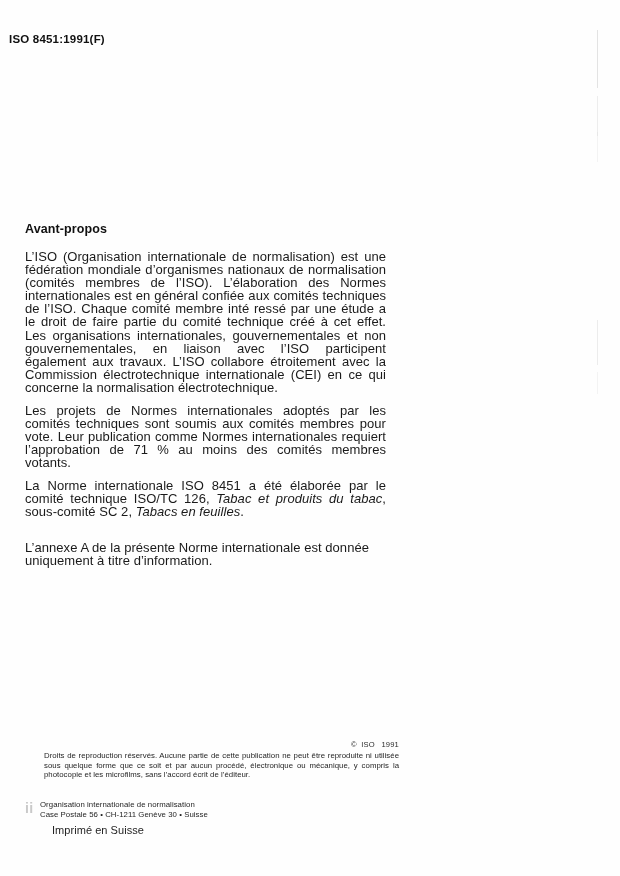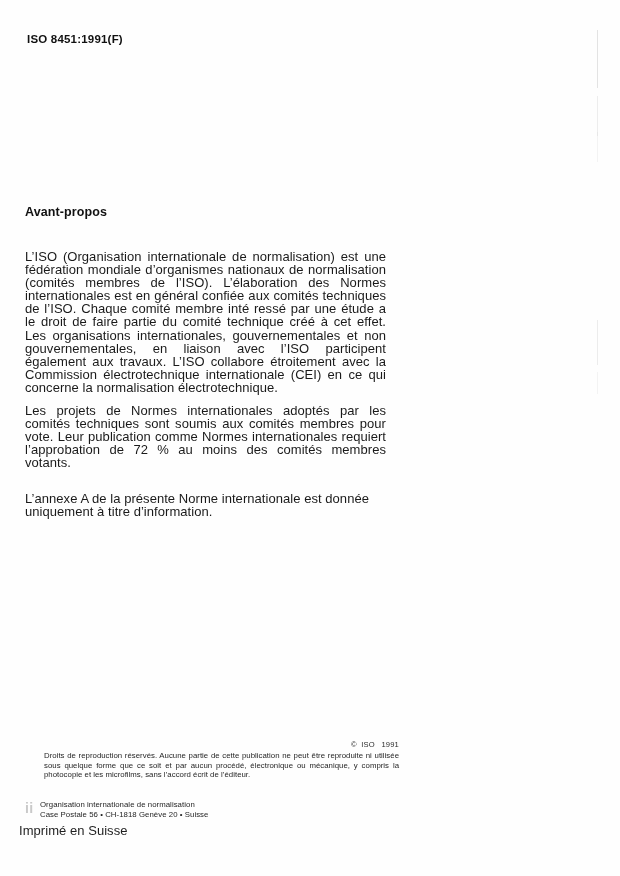--- a/index.html
+++ b/index.html
@@ -30,32 +30,32 @@
     opacity: .75;
   }
   .scan-mark.m1 { left: 597px; top: 30px;  height: 58px; }
   .scan-mark.m2 { left: 597px; top: 96px;  height: 40px; opacity:.45; }
   .scan-mark.m3 { left: 597px; top: 132px; height: 30px; opacity:.3; }
   .scan-mark.m4 { left: 597px; top: 320px; height: 45px; opacity:.5; }
   .scan-mark.m5 { left: 597px; top: 372px; height: 22px; opacity:.3; }
 
   .doc-header {
     position: absolute;
-    left: 27px;
+    left: 9px;
     top: 33px;
     font-size: 11.5px;
     font-weight: bold;
     letter-spacing: .2px;
     color: #111;
   }
 
   .section-title {
     position: absolute;
     left: 25px;
-    top: 205px;
+    top: 222px;
     font-size: 12.5px;
     font-weight: bold;
     letter-spacing: .1px;
     color: #111;
   }
 
   .body-block {
     position: absolute;
     left: 25px;
     top: 250px;
@@ -101,24 +101,25 @@
   .address-block {
     margin-top: 20px;
     padding-left: 21px;
     font-size: 7.8px;
     line-height: 10.2px;
     color: #1f1f1f;
     letter-spacing: .05px;
   }
   .printed-line {
     margin-top: 6px;
-    font-size: 13px;
+    font-size: 11px;
     line-height: 9.5px;
     color: #1f1f1f;
     letter-spacing: .05px;
+    margin-left: 33px;
   }
 
   .page-number {
     position: absolute;
     left: 25px;
     top: 800px;
     font-size: 14px;
     color: #c9c9c9;
     letter-spacing: .3px;
     font-weight: bold;
@@ -136,36 +137,37 @@
   <div class="scan-mark m5"></div>
 
   <div class="doc-header">ISO 8451:1991(F)</div>
 
   <div class="section-title">Avant-propos</div>
 
   <div class="body-block">
 
     <p class="para">L’ISO (Organisation internationale de normalisation) est une fédération mondiale d’organismes nationaux de normalisation (comités membres de l’ISO). L’élaboration des Normes internationales est en général confiée aux comités techniques de l’ISO. Chaque comité membre inté ressé par une étude a le droit de faire partie du comité technique créé à cet effet. Les organisations internationales, gouvernementales et non gouvernementales, en liaison avec l’ISO participent également aux travaux. L’ISO collabore étroitement avec la Commission électrotechnique internationale (CEI) en ce qui concerne la normalisation électrotechnique.</p>
 
-    <p class="para">Les projets de Normes internationales adoptés par les comités techniques sont soumis aux comités membres pour vote. Leur publication comme Normes internationales requiert l’approbation de 72 % au moins des comités membres votants.</p>
+    <p class="para">Les projets de Normes internationales adoptés par les comités techniques sont soumis aux comités membres pour vote. Leur publication comme Normes internationales requiert l’approbation de 71 % au moins des comités membres votants.</p>
 
+    <p class="para"><span>La Norme internationale ISO 8451 a été élaborée par le comité technique ISO/TC 126, </span><i>Tabac et produits du tabac</i><span>, sous-comité SC 2, </span><i>Tabacs en feuilles</i><span>.</span></p>
 
     <p class="para p-last-left">L’annexe A de la présente Norme internationale est donnée uniquement à titre d’information.</p>
 
   </div>
 
   <div class="footer-block">
 
     <div class="copyright-line">©  ISO   1991</div>
 
     <div class="rights-text">Droits de reproduction réservés. Aucune partie de cette publication ne peut être reproduite ni utilisée sous quelque forme que ce soit et par aucun procédé, électronique ou mécanique, y compris la photocopie et les microfilms, sans l’accord écrit de l’éditeur.</div>
 
     <div class="address-block">
       <div>Organisation internationale de normalisation</div>
-      <div>Case Postale 56 • CH-1818 Genève 20 • Suisse</div>
+      <div>Case Postale 56 • CH-1211 Genève 30 • Suisse</div>
     </div>
 
     <div class="printed-line">Imprimé en Suisse</div>
 
   </div>
 
   <div class="page-number">ii</div>
 
 </div>
 

